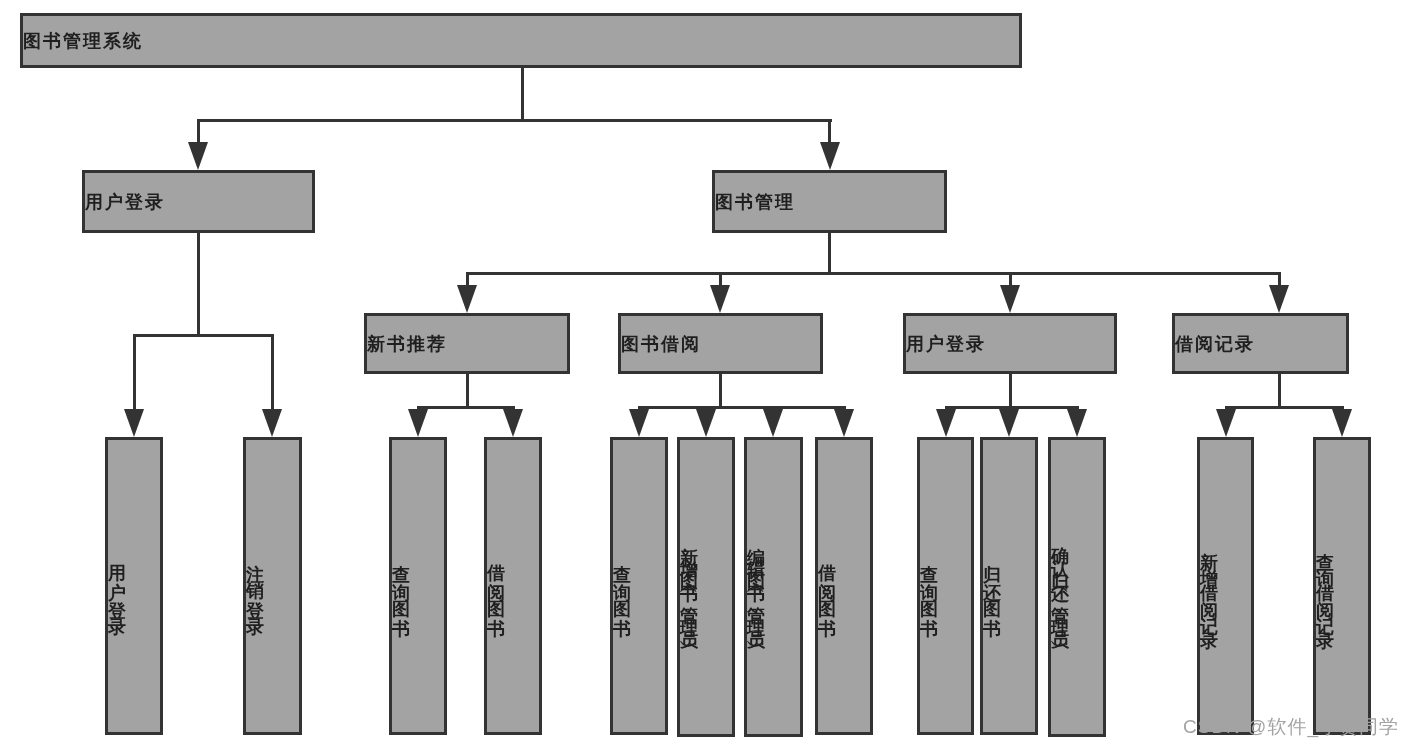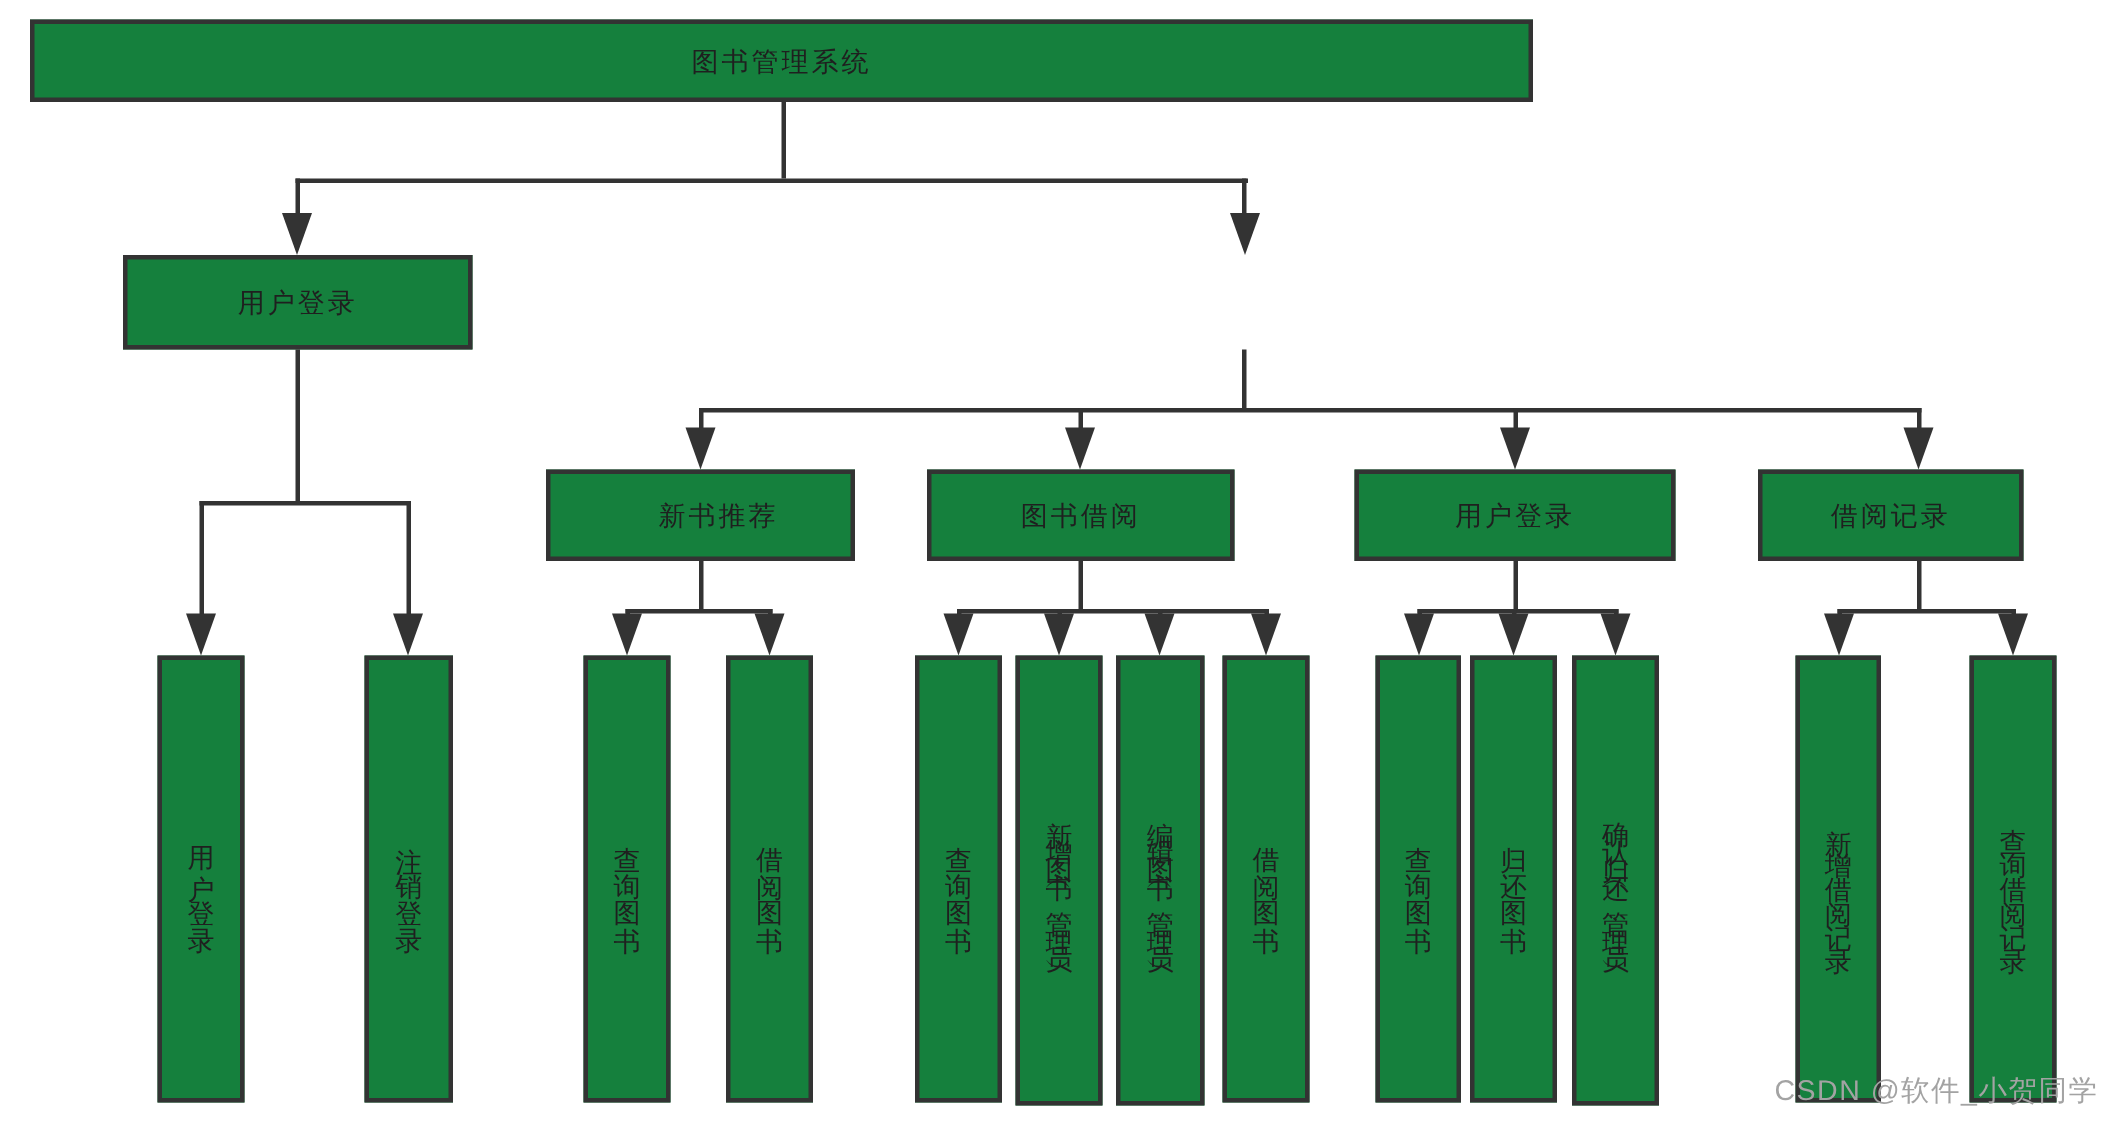--- a/index.html
+++ b/index.html
@@ -14,23 +14,23 @@
     width:1405px;height:747px;
     background:var(--bg);
     font-family:"Liberation Sans",sans-serif;
     color:var(--text);
     overflow:hidden;
   }
   
   .box{
     position:absolute;
     border:3px solid var(--line);
-    background:#15803d;
+    background:#a3a3a3;
     box-sizing:border-box;
-    display:flex;align-items:center;justify-content:center;
+    display:flex;align-items:center;font-weight:bold;
   }
   .hlabel{font-size:18px;letter-spacing:2px;white-space:nowrap;}
   .vtext{
     writing-mode:vertical-rl;
     font-size:18px;
     line-height:1;
     letter-spacing:18px;
     white-space:nowrap;
   }
   .vtext.len6{letter-spacing:16px;}
@@ -68,40 +68,43 @@
   <div class="vl" style="left:521px;top:68px;height:51px;"></div>
   <div class="hl" style="left:197px;top:119px;width:635px;"></div>
   <div class="vl" style="left:197px;top:119px;height:25px;"></div>
   <div class="ah" style="left:188px;top:142px;"></div>
   <div class="vl" style="left:828px;top:119px;height:25px;"></div>
   <div class="ah" style="left:820px;top:142px;"></div>
 
   <div class="box" style="left:82px;top:170px;width:233px;height:63px;">
     <span class="hlabel">用户登录</span>
   </div>
+  <div class="box" style="left:712px;top:170px;width:235px;height:63px;">
+    <span class="hlabel">图书管理</span>
+  </div>
 
   <div class="vl" style="left:197px;top:233px;height:101px;"></div>
   <div class="hl" style="left:133px;top:334px;width:141px;"></div>
   <div class="vl" style="left:133px;top:334px;height:77px;"></div>
   <div class="ah" style="left:124px;top:409px;"></div>
   <div class="vl" style="left:271px;top:334px;height:77px;"></div>
   <div class="ah" style="left:262px;top:409px;"></div>
 
   <div class="vl" style="left:828px;top:233px;height:39px;"></div>
   <div class="hl" style="left:466px;top:272px;width:815px;"></div>
   <div class="vl" style="left:466px;top:272px;height:16px;"></div>
   <div class="ah" style="left:457px;top:285px;"></div>
   <div class="vl" style="left:719px;top:272px;height:16px;"></div>
   <div class="ah" style="left:710px;top:285px;"></div>
   <div class="vl" style="left:1009px;top:272px;height:16px;"></div>
   <div class="ah" style="left:1000px;top:285px;"></div>
   <div class="vl" style="left:1278px;top:272px;height:16px;"></div>
   <div class="ah" style="left:1269px;top:285px;"></div>
 
-  <div class="box" style="left:364px;top:313px;width:206px;height:61px;padding-left:24px;">
+  <div class="box" style="left:364px;top:313px;width:206px;height:61px;">
     <span class="hlabel">新书推荐</span>
   </div>
   <div class="box" style="left:618px;top:313px;width:205px;height:61px;">
     <span class="hlabel">图书借阅</span>
   </div>
   <div class="box" style="left:903px;top:313px;width:214px;height:61px;">
     <span class="hlabel">用户登录</span>
   </div>
   <div class="box" style="left:1172px;top:313px;width:177px;height:61px;">
     <span class="hlabel">借阅记录</span>

